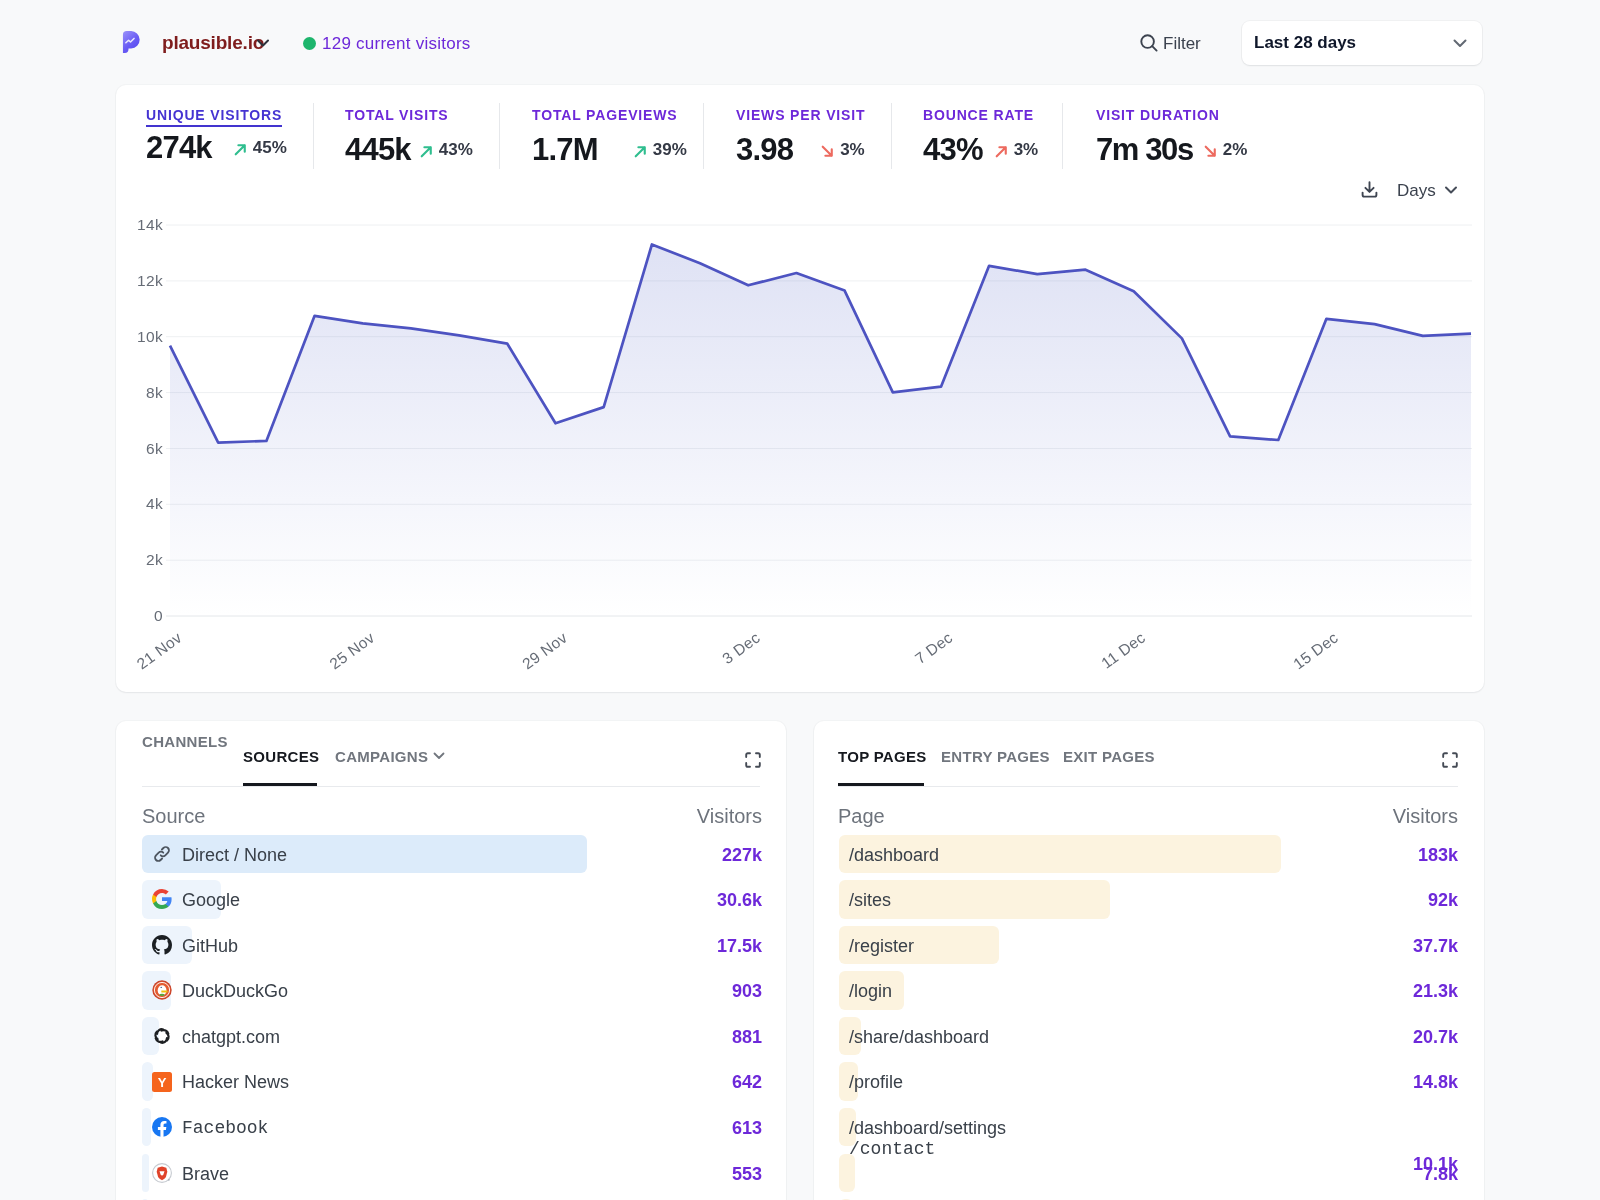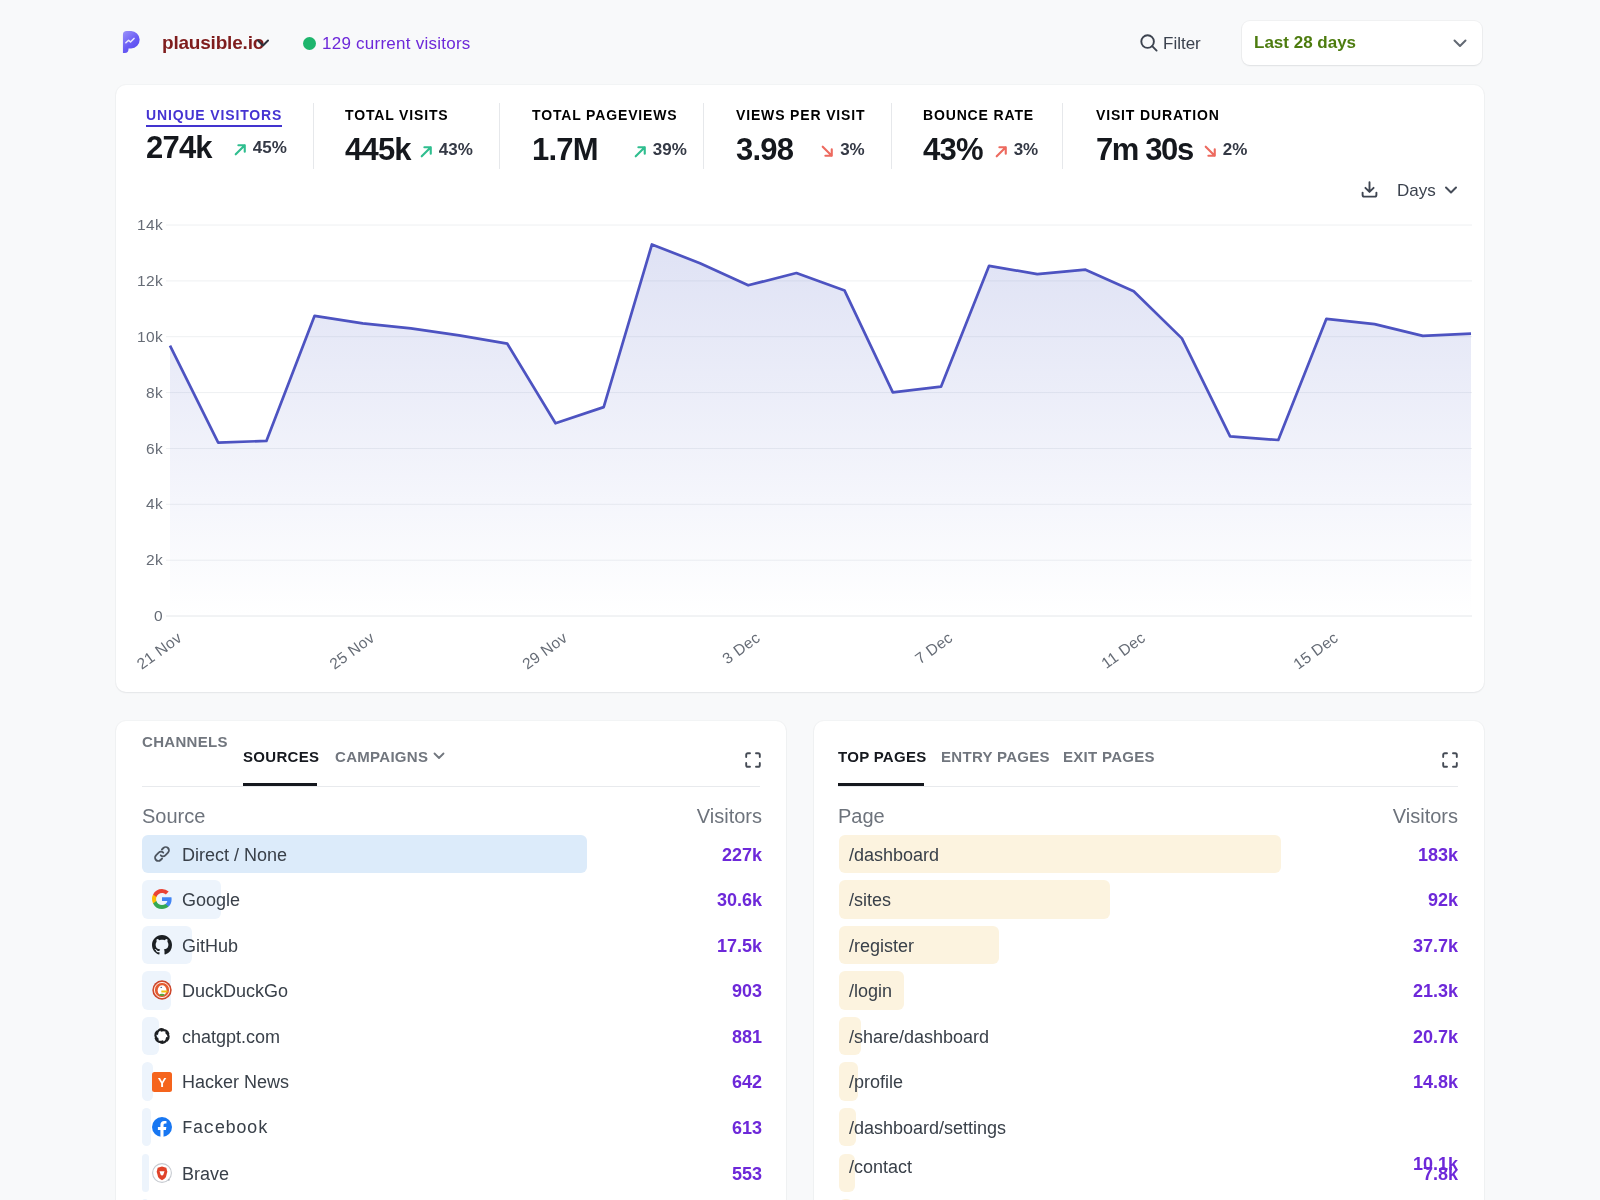--- a/index.html
+++ b/index.html
@@ -1,19 +1,19 @@
 <!DOCTYPE html>
 <html><head>
 <meta charset="utf-8">
 <style>
 * { margin:0; padding:0; box-sizing:border-box; }
 html,body { width:1600px; height:1200px; background:#f8f9fa; font-family:"Liberation Sans", sans-serif; overflow:hidden; }
 .abs { position:absolute; }
 .card { position:absolute; background:#fff; border-radius:10px; box-shadow:0 1px 2px rgba(16,24,40,.06), 0 0 0 1px rgba(16,24,40,.025); }
-.statlabel { font-size:14px; line-height:14px; font-weight:700; letter-spacing:.85px; color:#000000; white-space:nowrap; display:inline-block; }
+.statlabel { font-size:14px; line-height:14px; font-weight:700; letter-spacing:.85px; color:#6d28d9; white-space:nowrap; display:inline-block; }
 .statval { font-size:31px; line-height:24px; font-weight:700; color:#15181d; letter-spacing:-.8px; }
 .statpct { font-size:17px; font-weight:600; color:#343945; }
 .sep { position:absolute; width:1px; background:#e6e8eb; top:17px; height:66px; }
 .tab { font-size:15px; font-weight:700; letter-spacing:.3px; color:#71767e; }
 .tab.active { color:#15181e; }
 .colhead { font-size:20px; color:#6d737c; }
 .row-label { font-size:18px; color:#394049; }
 .row-val { font-size:18px; font-weight:600; color:#6d28d9; position:absolute; }
 .bar { position:absolute; border-radius:6px; height:38.5px; }
 </style>
@@ -40,21 +40,21 @@
 <div class="abs" style="left:303px; top:37px; width:13px; height:13px; border-radius:50%; background:#1db56c;"></div>
 <div class="abs" style="left:322px; top:34px; font-size:17px; letter-spacing:.25px; color:#6d28d9;">129 current visitors</div>
 
 <svg class="abs" style="left:1139px; top:33px;" width="20" height="20" viewBox="0 0 20 20" fill="none">
   <circle cx="8.6" cy="8.6" r="6.3" stroke="#3c434f" stroke-width="1.9"></circle>
   <path d="M13.2 13.2 L17.6 17.6" stroke="#3c434f" stroke-width="1.9" stroke-linecap="round"></path>
 </svg>
 <div class="abs" style="left:1163px; top:34px; font-size:17px; color:#3b424e;">Filter</div>
 
 <div class="abs" style="left:1242px; top:21px; width:240px; height:44px; background:#fff; border-radius:8px; box-shadow:0 1px 2px rgba(16,24,40,.07), 0 0 0 1px rgba(16,24,40,.035);"></div>
-<div class="abs" style="left:1254px; top:33px; font-size:17px; font-weight:600; color:#4d7c0f;">Last 28 days</div>
+<div class="abs" style="left:1254px; top:33px; font-size:17px; font-weight:600; color:#0f172a;">Last 28 days</div>
 <svg class="abs" style="left:1452px; top:39px;" width="16" height="10" viewBox="0 0 16 10" fill="none">
   <path d="M2.5 1.5 L8 7 L13.5 1.5" stroke="#626973" stroke-width="2" stroke-linecap="round" stroke-linejoin="round"></path>
 </svg>
 
 <div class="card" style="left:116px; top:85px; width:1368px; height:607px;"></div>
 
 <div class="abs" style="left:146px; top:106px;">
   <span class="statlabel" style="color:#4533d2; border-bottom:2px solid #4334cf; padding-bottom:3px;">UNIQUE VISITORS</span>
   <div style="display:flex; align-items:center; margin-top:9px;">
     <span class="statval">274k</span>
@@ -302,17 +302,17 @@
       <div class="bar" style="left:25px; top:295.8px; width:22px; background:#fcf3df;"></div>
       <div class="row-label abs" style="left:35px; top:305.8px;">/share/dashboard</div>
       <div class="row-val" style="right:26px; top:305.8px;">20.7k</div>
       <div class="bar" style="left:25px; top:341.4px; width:19px; background:#fcf3df;"></div>
       <div class="row-label abs" style="left:35px; top:351.4px;">/profile</div>
       <div class="row-val" style="right:26px; top:351.4px;">14.8k</div>
       <div class="bar" style="left:25px; top:386.9px; width:17px; background:#fcf3df;"></div>
       <div class="row-label abs" style="left:35px; top:396.9px;">/dashboard/settings</div>
       <div class="row-val" style="right:26px; top:396.9px;margin-top:36px;">10.1k</div>
       <div class="bar" style="left:25px; top:432.5px; width:16px; background:#fcf3df;"></div>
-      <div class="row-label abs" style="left:35px; top:436px;">/contact</div>
+      <div class="row-label abs" style="left:35px; top:418px;font-family:Liberation Mono, monospace;">/contact</div>
       <div class="row-val" style="right:26px; top:442.5px;">7.8k</div>
       <div class="bar" style="left:25px; top:478.1px; width:14px; background:#fcf3df;"></div>
     </div>
 </div>
 
 </body></html>

